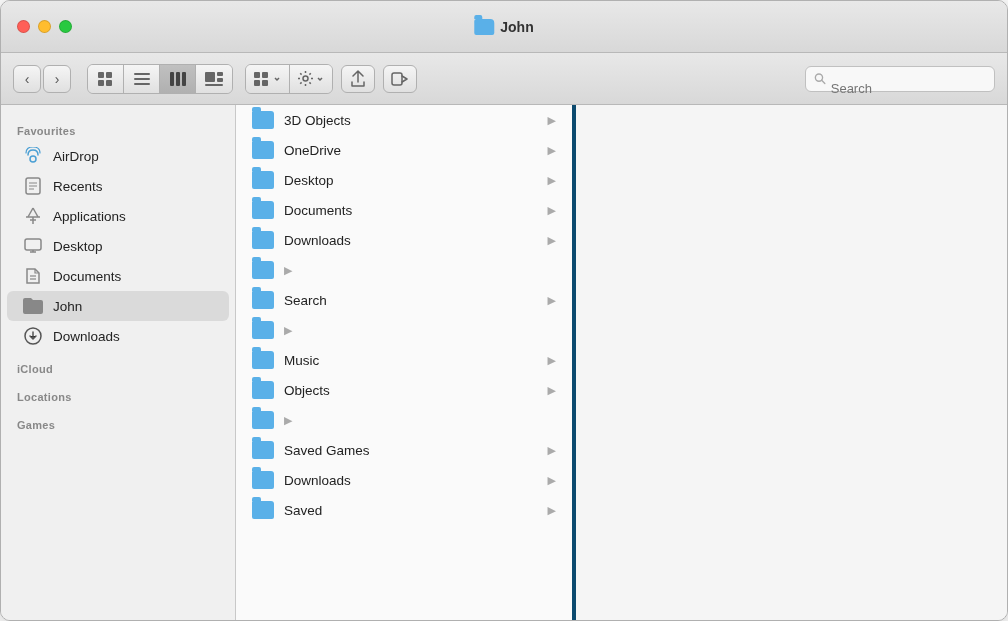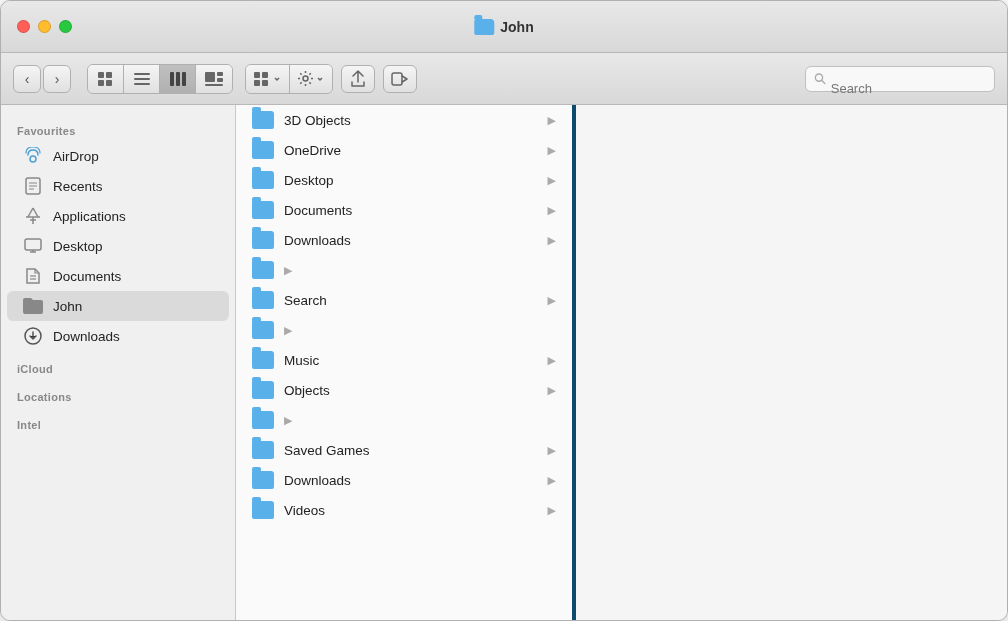--- a/index.html
+++ b/index.html
@@ -495,21 +495,21 @@
             <path d="M9 5 L9 11 M6 9 L9 12 L12 9" stroke="#555" stroke-width="1.5" stroke-linecap="round" stroke-linejoin="round"></path>
           </svg>
         </div>
         <span>Downloads</span>
       </div>
 
       <div class="sidebar-section-header">iCloud</div>
 
       <div class="sidebar-section-header">Locations</div>
 
-      <div class="sidebar-section-header">Intel</div>
+      <div class="sidebar-section-header">Games</div>
 
     </div>
 
     <div class="column-container">
 
       <div class="column-pane">
         <div id="file-list">
 
         <div class="file-item">
       <div class="file-folder-icon"></div>
@@ -568,21 +568,21 @@
       <span class="file-name">Saved Games</span>
       <span class="file-arrow">▶</span>
     </div>
             <div class="file-item">
       <div class="file-folder-icon"></div>
       <span class="file-name">Downloads</span>
       <span class="file-arrow">▶</span>
     </div>
             <div class="file-item">
       <div class="file-folder-icon"></div>
-      <span class="file-name">Videos</span>
+      <span class="file-name">Saved</span>
       <span class="file-arrow">▶</span>
     </div>
           </div>
       </div>
 
       <div class="column-pane-right"></div>
 
     </div>
 
   </div>

